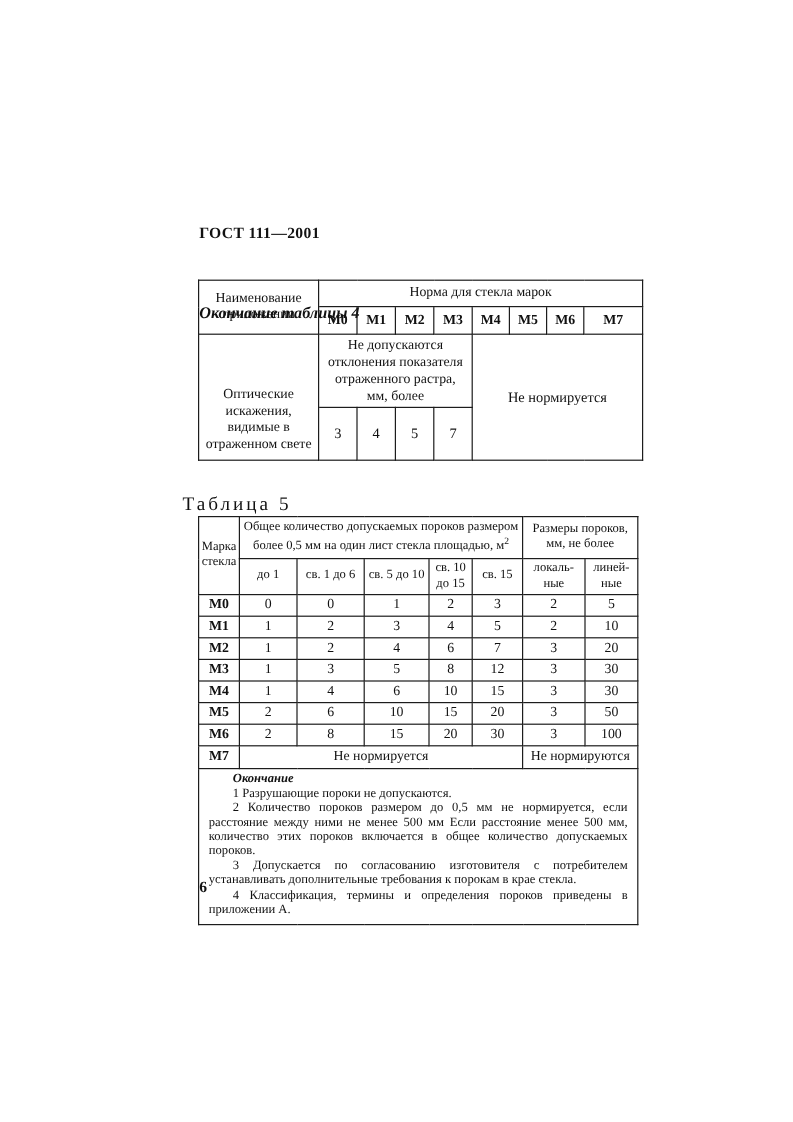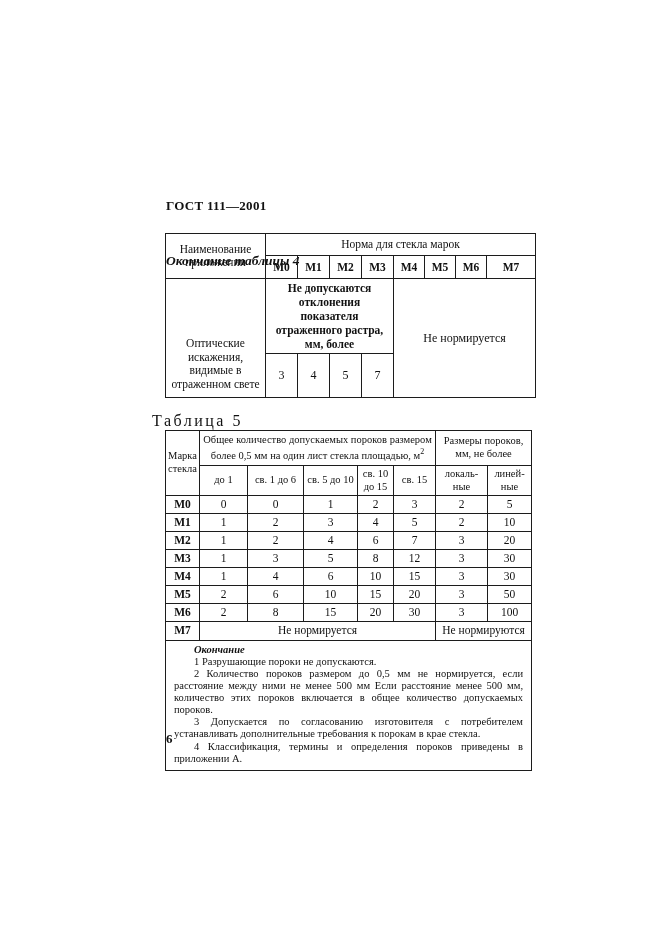--- a/index.html
+++ b/index.html
@@ -4,35 +4,35 @@
 <style>
   html,body { margin:0; padding:0; background:#e8e8e8; }
   .page {
     position:relative; width:661px; height:935px; margin:0 auto;
     background:#ffffff; color:#111;
     font-family:"Liberation Serif", serif;
     overflow:hidden;
   }
   .doc-header {
     position:absolute; left:166px; top:186px;
-    font-size:13px; font-weight:bold; letter-spacing:0.3px;margin-top:12px;
+    font-size:13px; font-weight:bold; letter-spacing:0.3px;
   }
   .t4-caption {
     position:absolute; left:166px; top:210px;
     font-size:13.5px; font-style:italic; font-weight:bold;margin-top:43px;
   }
   table { border-collapse:collapse; table-layout:fixed; position:absolute; }
   td { border:1px solid #1c1c1c; padding:1px 2px; vertical-align:middle; }
 
   
   .t4 { left:165px; top:233px; width:370px; font-size:11.5px; }
   .t4 .c { text-align:center; }
   .t4 .hdr td { height:19px; line-height:1.15; }
   .t4 .marks td { height:20px; font-weight:bold; font-size:11.5px; }
-  .t4 .cond { height:56px; line-height:1.22; font-size:11.5px; padding:2px 4px;font-weight:bold; }
+  .t4 .cond { height:56px; line-height:1.22; font-size:11.5px; padding:2px 4px; }
   .t4 .ind  { text-align:center; vertical-align:bottom; padding:2px 4px 5px 4px; line-height:1.2; }
   .t4 .vals td { height:41px; font-size:12px; }
   .t4 .notrated { font-size:12px; }
 
   
   .para {
     position:absolute; left:165px; top:377px; width:372px; margin:0;
     font-size:13.5px; line-height:1.3; text-align:justify; text-indent:22px;
   }
   .t5-caption {

